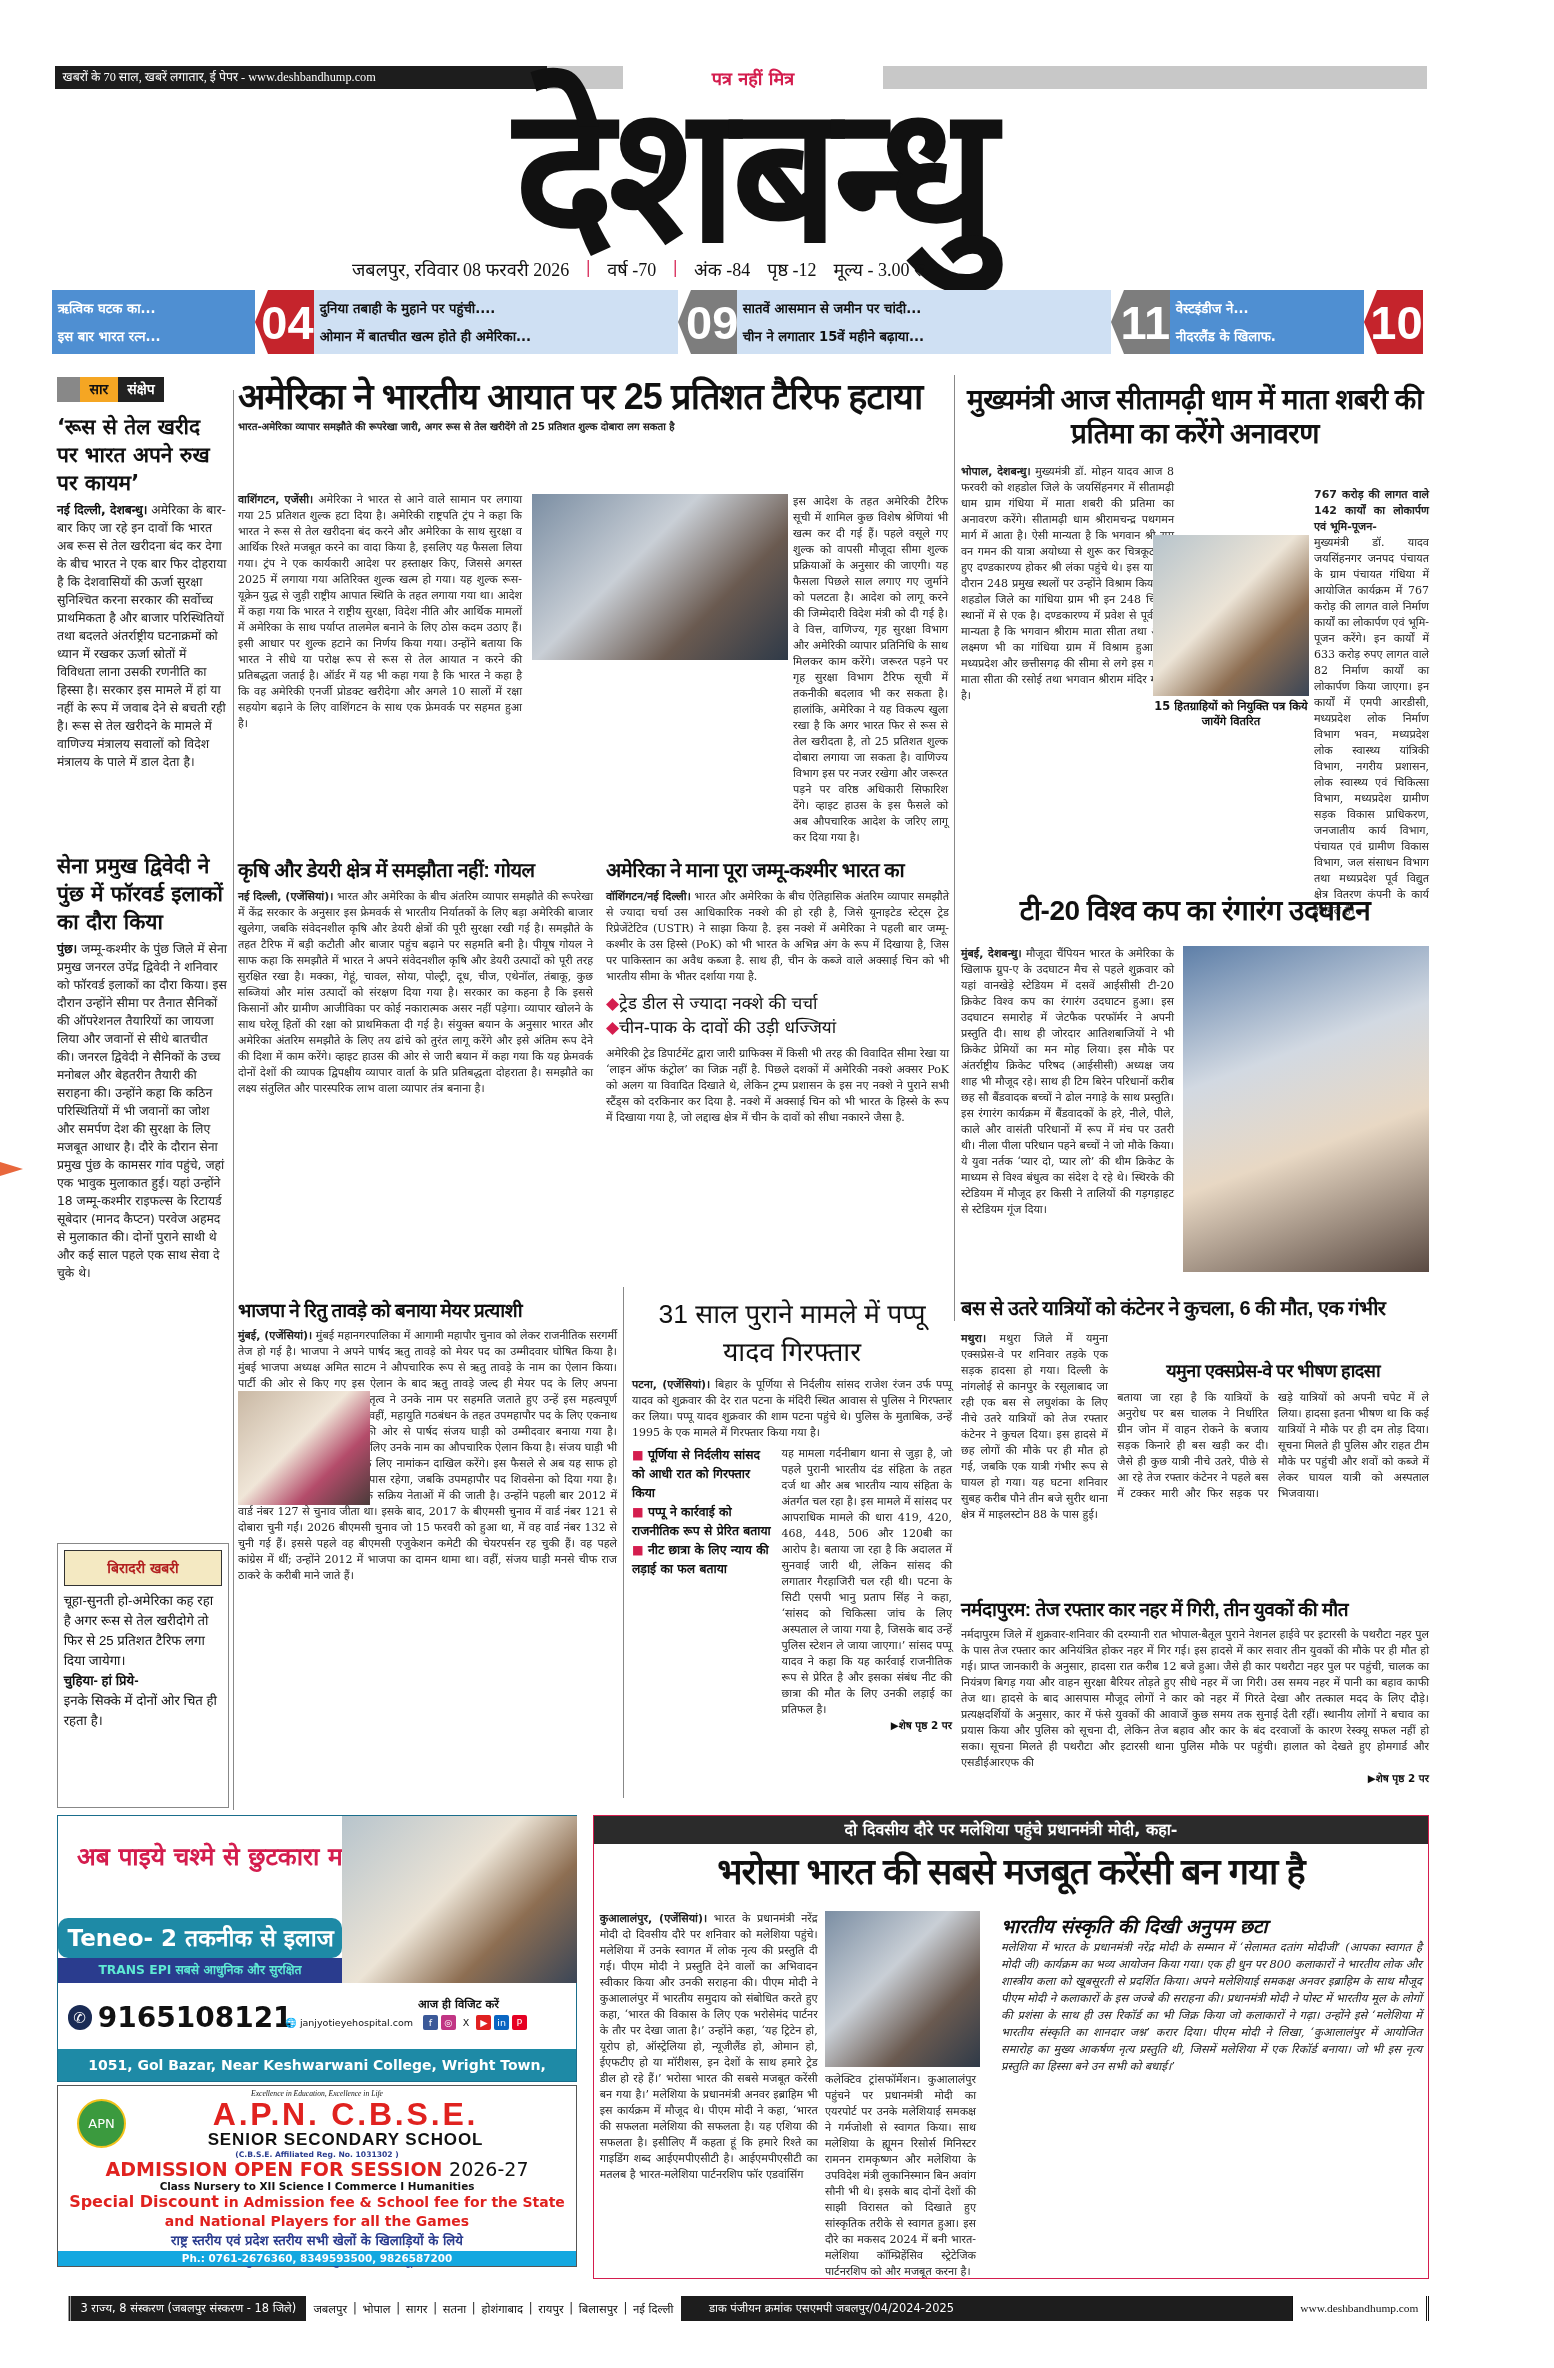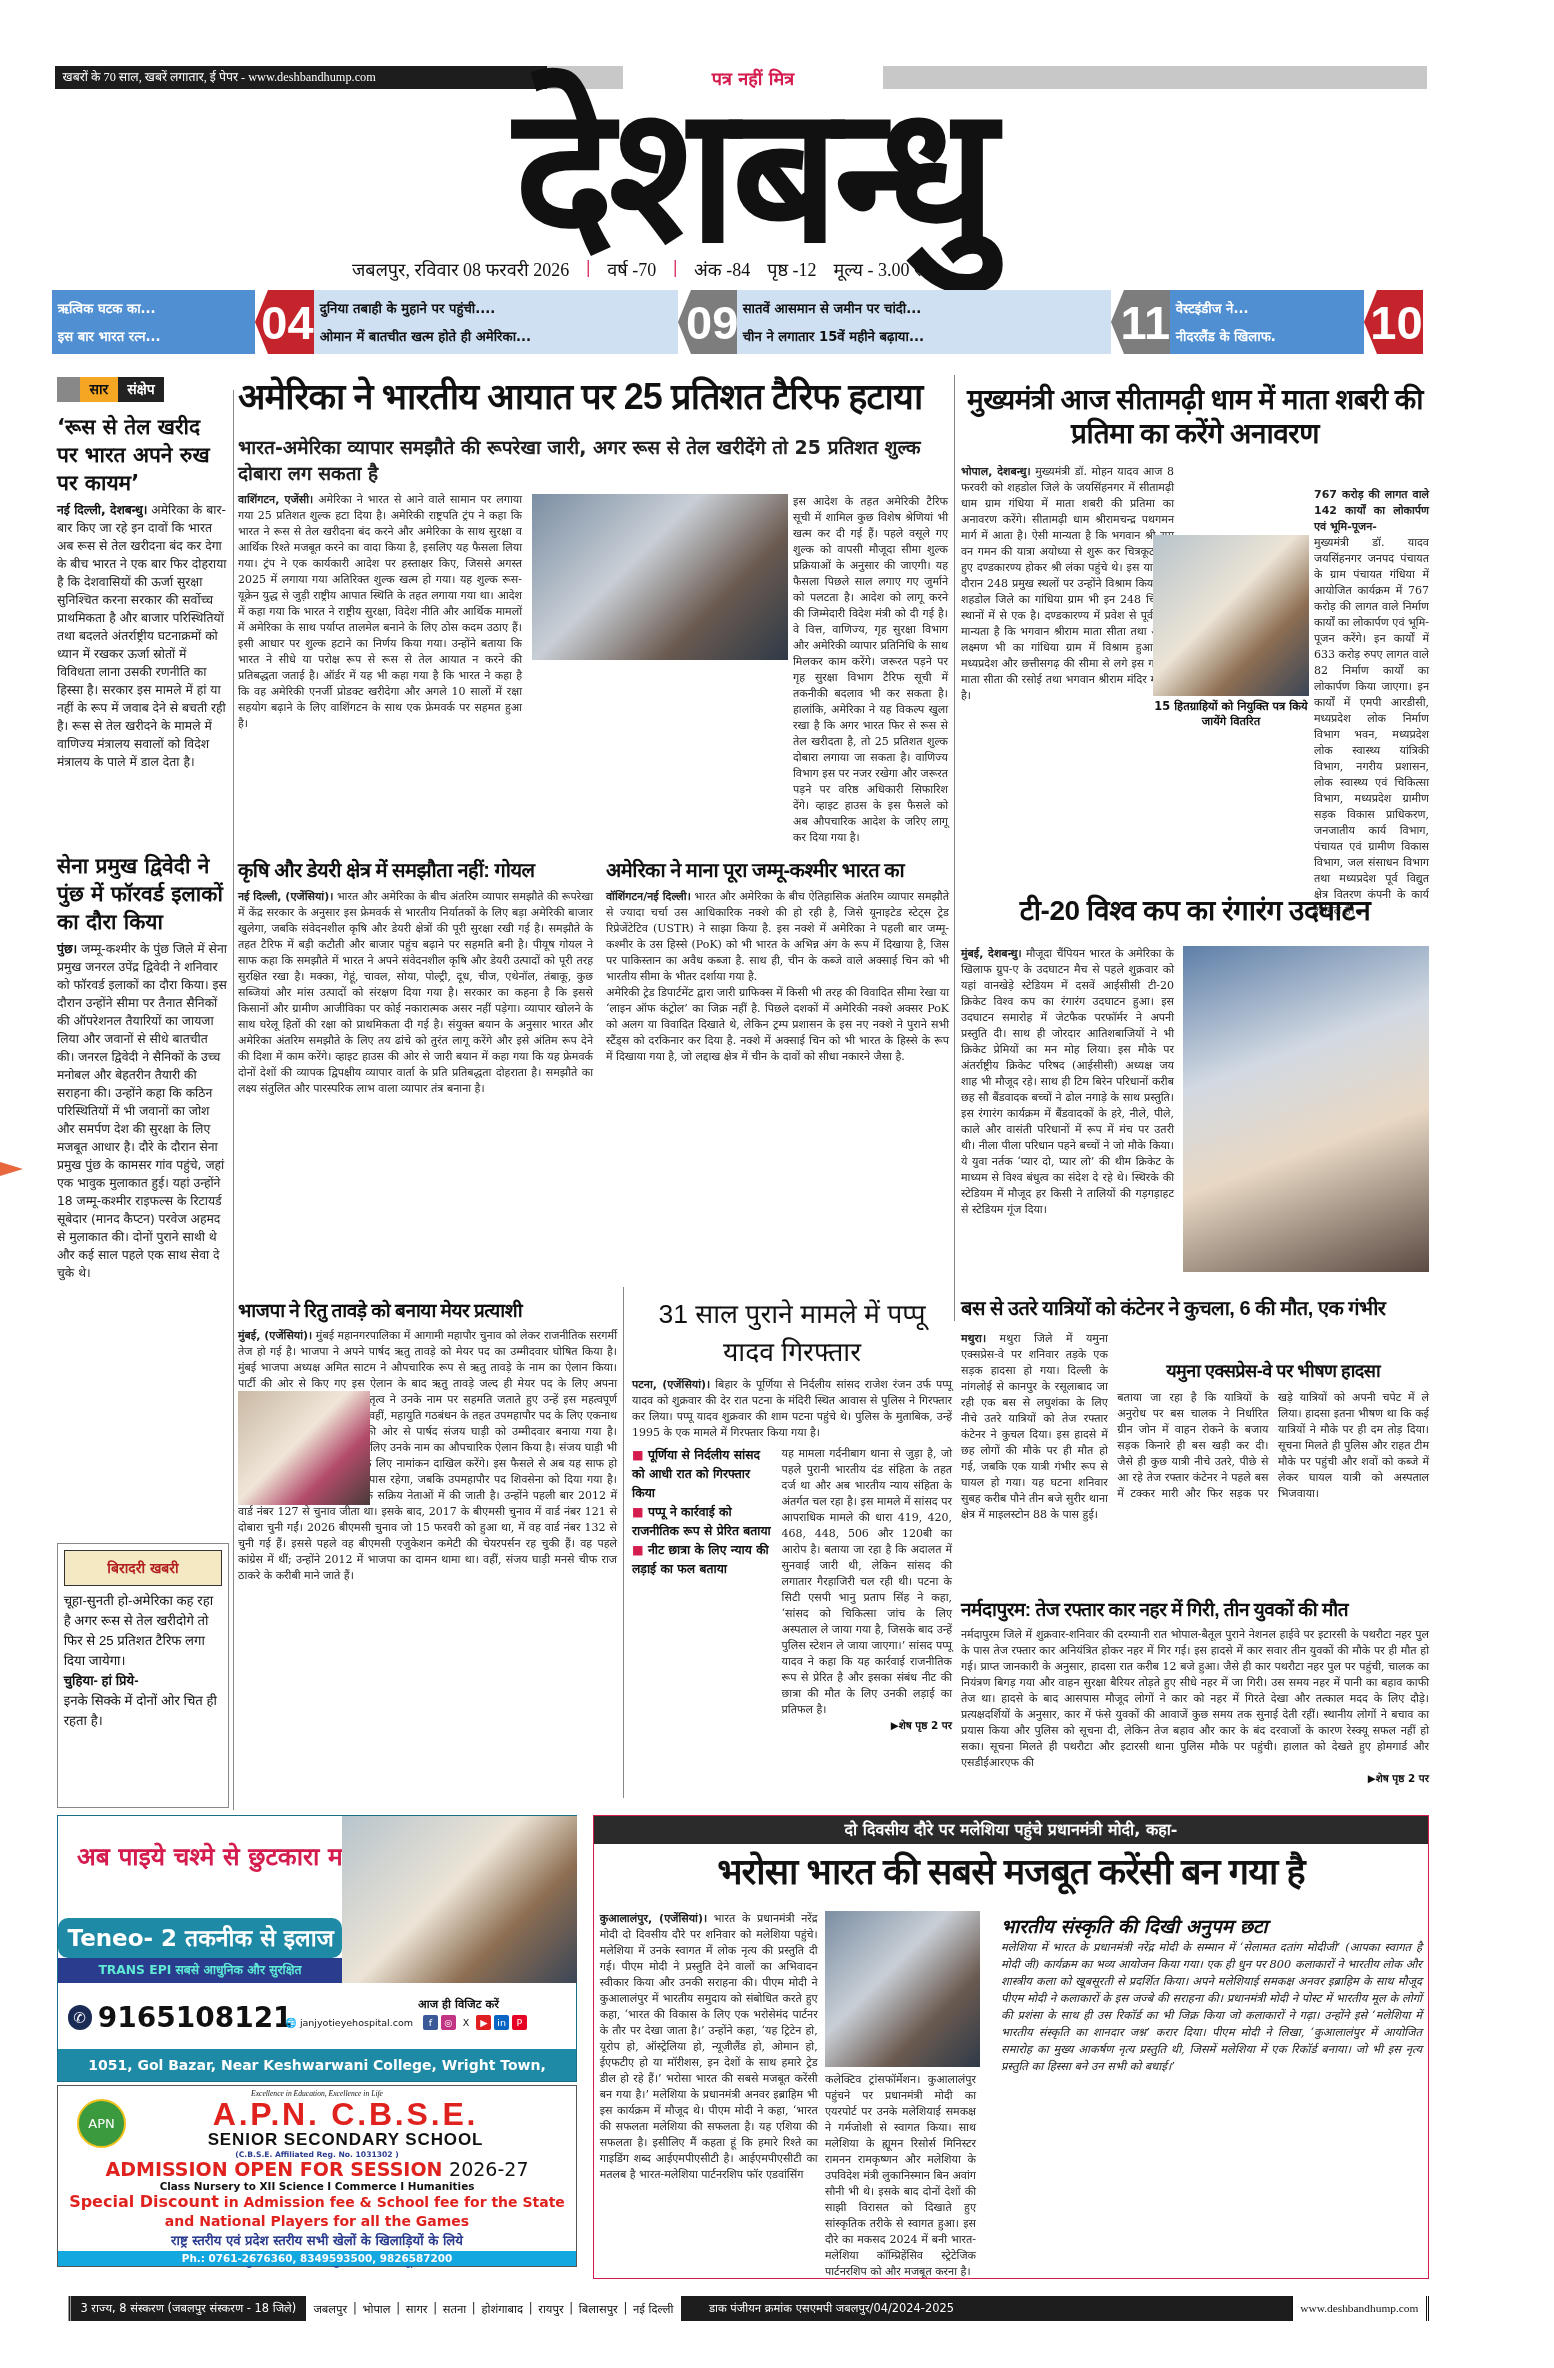--- a/index.html
+++ b/index.html
@@ -149,39 +149,43 @@
   <div class="banner">बिरादरी खबरी</div>
   <div class="ct">
     <span>चूहा-सुनती हो-अमेरिका कह रहा है अगर रूस से तेल खरीदोगे तो फिर से 25 प्रतिशत टैरिफ लगा दिया जायेगा।</span><br>
     <b>चुहिया- हां प्रिये-</b><br>
     <span>इनके सिक्के में दोनों ओर चित ही रहता है।</span>
   </div>
 </div>
 
 <div class="abs" style="left:238px;top:375px;width:714px">
   <div class="head-xl" style="font-size:36px">अमेरिका ने भारतीय आयात पर 25 प्रतिशत टैरिफ हटाया</div>
-  <div class="sub" style="margin-top:15px;font-size:19px">भारत-अमेरिका व्यापार समझौते की रूपरेखा जारी, अगर रूस से तेल खरीदेंगे तो 25 प्रतिशत शुल्क दोबारा लग सकता है</div>
+  <div class="sub" style="margin-top:0;font-size:10px">भारत-अमेरिका व्यापार समझौते की रूपरेखा जारी, अगर रूस से तेल खरीदेंगे तो 25 प्रतिशत शुल्क दोबारा लग सकता है</div>
 </div>
 <div class="abs" style="left:238px;top:492px;width:284px;height:341px">
   <div class="body"><b>वाशिंगटन, एजेंसी।</b> <span>अमेरिका ने भारत से आने वाले सामान पर लगाया गया 25 प्रतिशत शुल्क हटा दिया है। अमेरिकी राष्ट्रपति ट्रंप ने कहा कि भारत ने रूस से तेल खरीदना बंद करने और अमेरिका के साथ सुरक्षा व आर्थिक रिश्ते मजबूत करने का वादा किया है, इसलिए यह फैसला लिया गया। ट्रंप ने एक कार्यकारी आदेश पर हस्ताक्षर किए, जिससे अगस्त 2025 में लगाया गया अतिरिक्त शुल्क खत्म हो गया। यह शुल्क रूस-यूक्रेन युद्ध से जुड़ी राष्ट्रीय आपात स्थिति के तहत लगाया गया था। आदेश में कहा गया कि भारत ने राष्ट्रीय सुरक्षा, विदेश नीति और आर्थिक मामलों में अमेरिका के साथ पर्याप्त तालमेल बनाने के लिए ठोस कदम उठाए हैं। इसी आधार पर शुल्क हटाने का निर्णय किया गया। उन्होंने बताया कि भारत ने सीधे या परोक्ष रूप से रूस से तेल आयात न करने की प्रतिबद्धता जताई है। ऑर्डर में यह भी कहा गया है कि भारत ने कहा है कि वह अमेरिकी एनर्जी प्रोडक्ट खरीदेगा और अगले 10 सालों में रक्षा सहयोग बढ़ाने के लिए वाशिंगटन के साथ एक फ्रेमवर्क पर सहमत हुआ है।</span></div>
 </div>
 <div class="abs photo" style="left:532px;top:494px;width:256px;height:166px"></div>
 <div class="abs" style="left:532px;top:494px;width:416px;height:341px;padding-left:261px">
   <div class="body">इस आदेश के तहत अमेरिकी टैरिफ सूची में शामिल कुछ विशेष श्रेणियां भी खत्म कर दी गई हैं। पहले वसूले गए शुल्क को वापसी मौजूदा सीमा शुल्क प्रक्रियाओं के अनुसार की जाएगी। यह फैसला पिछले साल लगाए गए जुर्माने को पलटता है। आदेश को लागू करने की जिम्मेदारी विदेश मंत्री को दी गई है। वे वित्त, वाणिज्य, गृह सुरक्षा विभाग और अमेरिकी व्यापार प्रतिनिधि के साथ मिलकर काम करेंगे। जरूरत पड़ने पर गृह सुरक्षा विभाग टैरिफ सूची में तकनीकी बदलाव भी कर सकता है। हालांकि, अमेरिका ने यह विकल्प खुला रखा है कि अगर भारत फिर से रूस से तेल खरीदता है, तो 25 प्रतिशत शुल्क दोबारा लगाया जा सकता है। वाणिज्य विभाग इस पर नजर रखेगा और जरूरत पड़ने पर वरिष्ठ अधिकारी सिफारिश देंगे। व्हाइट हाउस के इस फैसले को अब औपचारिक आदेश के जरिए लागू कर दिया गया है।</div>
 </div>
 <div class="abs rule-v" style="left:954px;top:375px;height:946px"></div>
 
 <div class="abs" style="left:238px;top:857px;width:355px">
   <div class="head-m" style="font-size:20px">कृषि और डेयरी क्षेत्र में समझौता नहीं: गोयल</div>
   <div class="body" style="margin-top:5.7px"><b>नई दिल्ली, (एजेंसियां)।</b> <span>भारत और अमेरिका के बीच अंतरिम व्यापार समझौते की रूपरेखा में केंद्र सरकार के अनुसार इस फ्रेमवर्क से भारतीय निर्यातकों के लिए बड़ा अमेरिकी बाजार खुलेगा, जबकि संवेदनशील कृषि और डेयरी क्षेत्रों की पूरी सुरक्षा रखी गई है। समझौते के तहत टैरिफ में बड़ी कटौती और बाजार पहुंच बढ़ाने पर सहमति बनी है। पीयूष गोयल ने साफ कहा कि समझौते में भारत ने अपने संवेदनशील कृषि और डेयरी उत्पादों को पूरी तरह सुरक्षित रखा है। मक्का, गेहूं, चावल, सोया, पोल्ट्री, दूध, चीज, एथेनॉल, तंबाकू, कुछ सब्जियां और मांस उत्पादों को संरक्षण दिया गया है। सरकार का कहना है कि इससे किसानों और ग्रामीण आजीविका पर कोई नकारात्मक असर नहीं पड़ेगा। व्यापार खोलने के साथ घरेलू हितों की रक्षा को प्राथमिकता दी गई है। संयुक्त बयान के अनुसार भारत और अमेरिका अंतरिम समझौते के लिए तय ढांचे को तुरंत लागू करेंगे और इसे अंतिम रूप देने की दिशा में काम करेंगे। व्हाइट हाउस की ओर से जारी बयान में कहा गया कि यह फ्रेमवर्क दोनों देशों की व्यापक द्विपक्षीय व्यापार वार्ता के प्रति प्रतिबद्धता दोहराता है। समझौते का लक्ष्य संतुलित और पारस्परिक लाभ वाला व्यापार तंत्र बनाना है।</span></div>
 </div>
 
 <div class="abs" style="left:606px;top:857px;width:343px">
   <div class="head-m" style="font-size:20px">अमेरिका ने माना पूरा जम्मू-कश्मीर भारत का</div>
   <div class="body" style="margin-top:5.7px"><b>वॉशिंगटन/नई दिल्ली।</b> <span>भारत और अमेरिका के बीच ऐतिहासिक अंतरिम व्यापार समझौते से ज्यादा चर्चा उस आधिकारिक नक्शे की हो रही है, जिसे यूनाइटेड स्टेट्स ट्रेड रिप्रेजेंटेटिव (USTR) ने साझा किया है. इस नक्शे में अमेरिका ने पहली बार जम्मू-कश्मीर के उस हिस्से (PoK) को भी भारत के अभिन्न अंग के रूप में दिखाया है, जिस पर पाकिस्तान का अवैध कब्जा है. साथ ही, चीन के कब्जे वाले अक्साई चिन को भी भारतीय सीमा के भीतर दर्शाया गया है.</span></div>
+  <div class="bullets" style="margin:5.7px 0">
+    <div><span class="d">◆</span><span>ट्रेड डील से ज्यादा नक्शे की चर्चा</span></div>
+    <div><span class="d">◆</span><span>चीन-पाक के दावों की उड़ी धज्जियां</span></div>
+  </div>
   <div class="body">अमेरिकी ट्रेड डिपार्टमेंट द्वारा जारी ग्राफिक्स में किसी भी तरह की विवादित सीमा रेखा या ‘लाइन ऑफ कंट्रोल’ का जिक्र नहीं है. पिछले दशकों में अमेरिकी नक्शे अक्सर PoK को अलग या विवादित दिखाते थे, लेकिन ट्रम्प प्रशासन के इस नए नक्शे ने पुराने सभी स्टैंड्स को दरकिनार कर दिया है. नक्शे में अक्साई चिन को भी भारत के हिस्से के रूप में दिखाया गया है, जो लद्दाख क्षेत्र में चीन के दावों को सीधा नकारने जैसा है.</div>
 </div>
 
 <div class="abs" style="left:961px;top:383px;width:468px">
   <div class="head-l" style="text-align:center">मुख्यमंत्री आज सीतामढ़ी धाम में माता शबरी की प्रतिमा का करेंगे अनावरण</div>
 </div>
 <div class="abs" style="left:961px;top:464px;width:213px">
   <div class="body"><b>भोपाल, देशबन्धु।</b> <span>मुख्यमंत्री डॉ. मोहन यादव आज 8 फरवरी को शहडोल जिले के जयसिंहनगर में सीतामढ़ी धाम ग्राम गंधिया में माता शबरी की प्रतिमा का अनावरण करेंगे। सीतामढ़ी धाम श्रीरामचन्द्र पथगमन मार्ग में आता है। ऐसी मान्यता है कि भगवान श्री राम वन गमन की यात्रा अयोध्या से शुरू कर चित्रकूट होते हुए दण्डकारण्य होकर श्री लंका पहुंचे थे। इस यात्रा के दौरान 248 प्रमुख स्थलों पर उन्होंने विश्राम किया था। शहडोल जिले का गांधिया ग्राम भी इन 248 चिन्हित स्थानों में से एक है। दण्डकारण्य में प्रवेश से पूर्व ऐसी मान्यता है कि भगवान श्रीराम माता सीता तथा अनुज लक्ष्मण भी का गांधिया ग्राम में विश्राम हुआ था। मध्यप्रदेश और छत्तीसगढ़ की सीमा से लगे इस गांव में माता सीता की रसोई तथा भगवान श्रीराम मंदिर मौजूद है।</span></div>
 </div>
 <div class="abs photo2" style="left:1153px;top:535px;width:156px;height:161px"></div>

